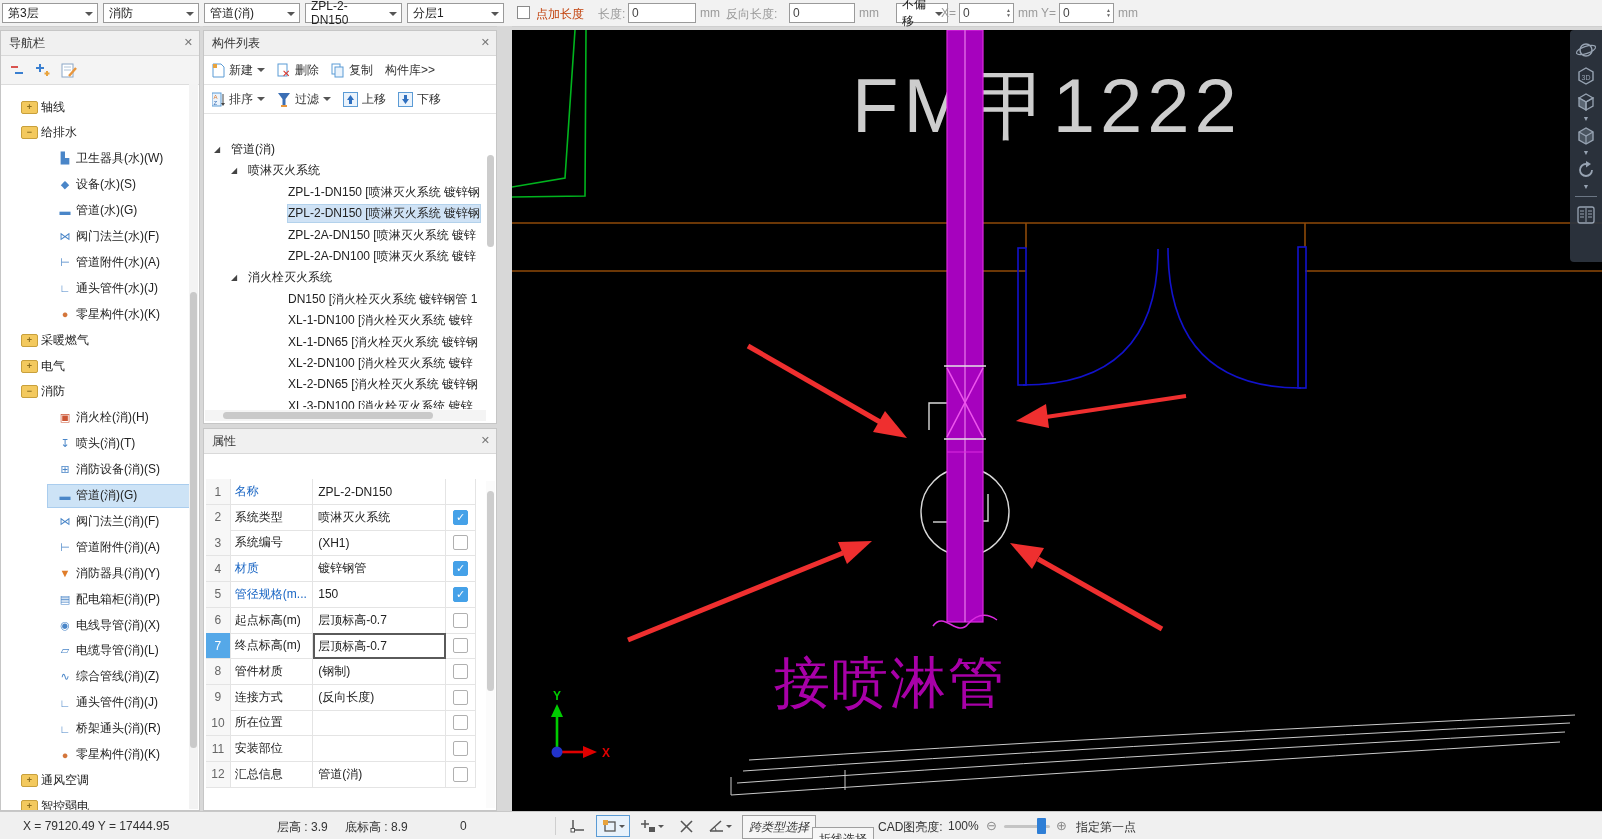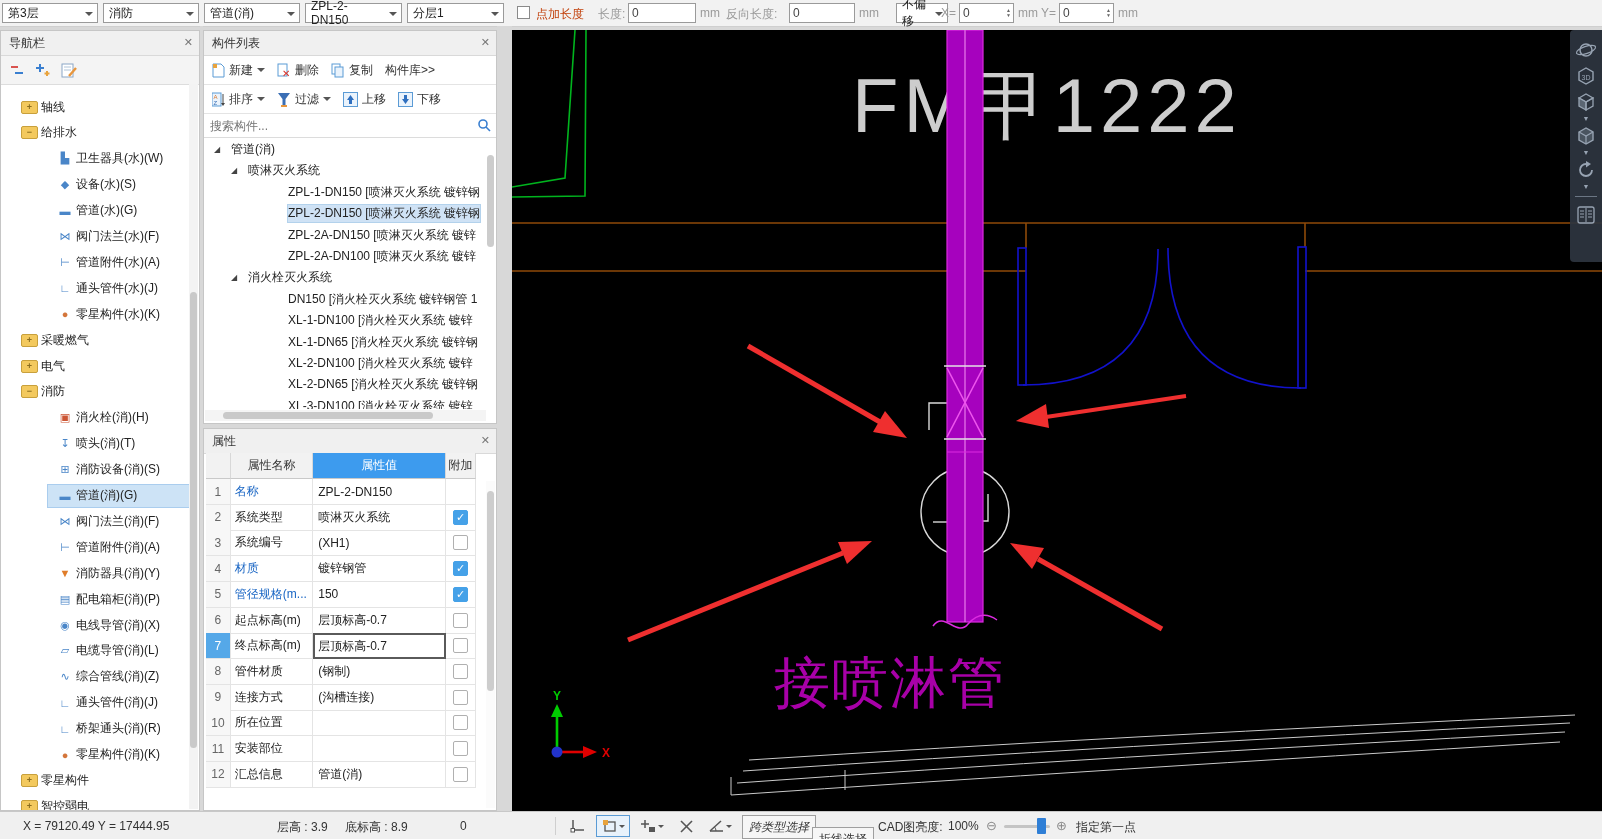--- a/index.html
+++ b/index.html
@@ -339,21 +339,21 @@
 
     <span class="glyph" style="color: rgb(212, 118, 59);">●</span>
     <span class="nlabel">零星构件(消)(K)</span>
   </div>
       <div class="nrow lvl0" style="top: 683.4px;">
     <span class="selbg"></span>
     <span class="folder">
           <span class="badge">+</span>
         </span>
 
-    <span class="nlabel">零星构件</span>
+    <span class="nlabel">通风空调</span>
   </div>
       <div class="nrow lvl0" style="top: 709.3px;">
     <span class="selbg"></span>
     <span class="folder">
           <span class="badge">+</span>
         </span>
 
     <span class="nlabel">智控弱电</span>
   </div>
     </div>
@@ -422,27 +422,20 @@
       <span>上移</span>
       </span>
     <span class="tbtn">
       <svg width="15" height="15">
           <rect x="0.5" y="0.5" width="14" height="14" fill="#eaf3fc" stroke="#5b9bd5"></rect>
           <path d="M7.5,12 L4,7 H6 V3 H9 V7 H11 Z" fill="#2f6fbf"></path>
         </svg>
       <span>下移</span>
       </span>
   </div>
-  <div id="compsearch">
-    <input placeholder="搜索构件..." style="">
-    <svg width="14" height="14" style="position:absolute;right:5px;top:4px;">
-        <circle cx="6" cy="6" r="4" fill="none" stroke="#3a7fd0" stroke-width="1.6"></circle>
-        <line x1="9" y1="9" x2="13" y2="13" stroke="#3a7fd0" stroke-width="1.6"></line>
-      </svg>
-  </div>
   <div id="comptree">
       <div class="trow l0" style="top: 0px;">
     <span class="arrow">◢</span>
     <span class="tlabel">管道(消)</span>
   </div>
       <div class="trow l1" style="top: 21.4px;">
     <span class="arrow">◢</span>
     <span class="tlabel">喷淋灭火系统</span>
   </div>
       <div class="trow l2" style="top: 42.8px;">
@@ -495,26 +488,20 @@
     </div>
   <div id="comptree-hscroll">
       <div class="thumb"></div>
     </div>
 </div>
 
 <div id="proppanel" class="panel">
   <div class="phead">
     <span>属性</span>
     <span class="pclose">✕</span>
-  </div>
-  <div class="pheadrow">
-    <div class="ph num"></div>
-    <div class="ph name">属性名称</div>
-    <div class="ph val">属性值</div>
-    <div class="ph att">附加</div>
   </div>
   <div id="propgrid">
       <div class="prow" style="top: 0px;">
     <div class="pc num">1</div>
     <div class="pc name blue">名称</div>
     <div class="pc val">ZPL-2-DN150</div>
     <div class="pc att"></div>
   </div>
       <div class="prow" style="top: 25.7px;">
     <div class="pc num">2</div>
@@ -568,21 +555,21 @@
     <div class="pc num">8</div>
     <div class="pc name">管件材质</div>
     <div class="pc val">(钢制)</div>
     <div class="pc att">
           <span class="chk"></span>
         </div>
   </div>
       <div class="prow" style="top: 205.6px;">
     <div class="pc num">9</div>
     <div class="pc name">连接方式</div>
-    <div class="pc val">(沟槽连接)</div>
+    <div class="pc val">(反向长度)</div>
     <div class="pc att">
           <span class="chk"></span>
         </div>
   </div>
       <div class="prow" style="top: 231.3px;">
     <div class="pc num">10</div>
     <div class="pc name">所在位置</div>
     <div class="pc val"></div>
     <div class="pc att">
           <span class="chk"></span>

